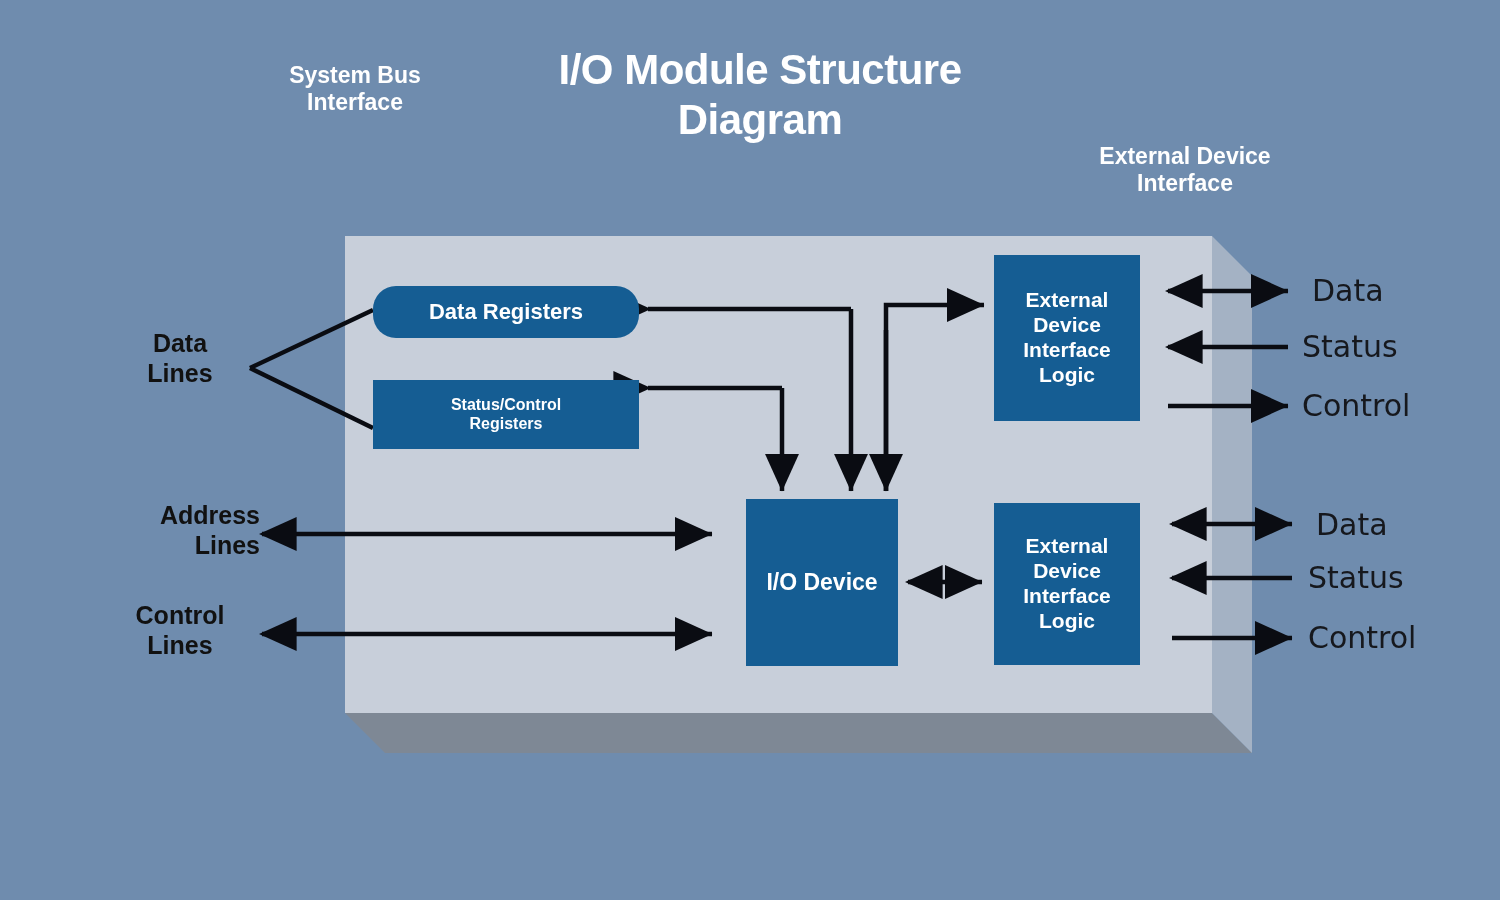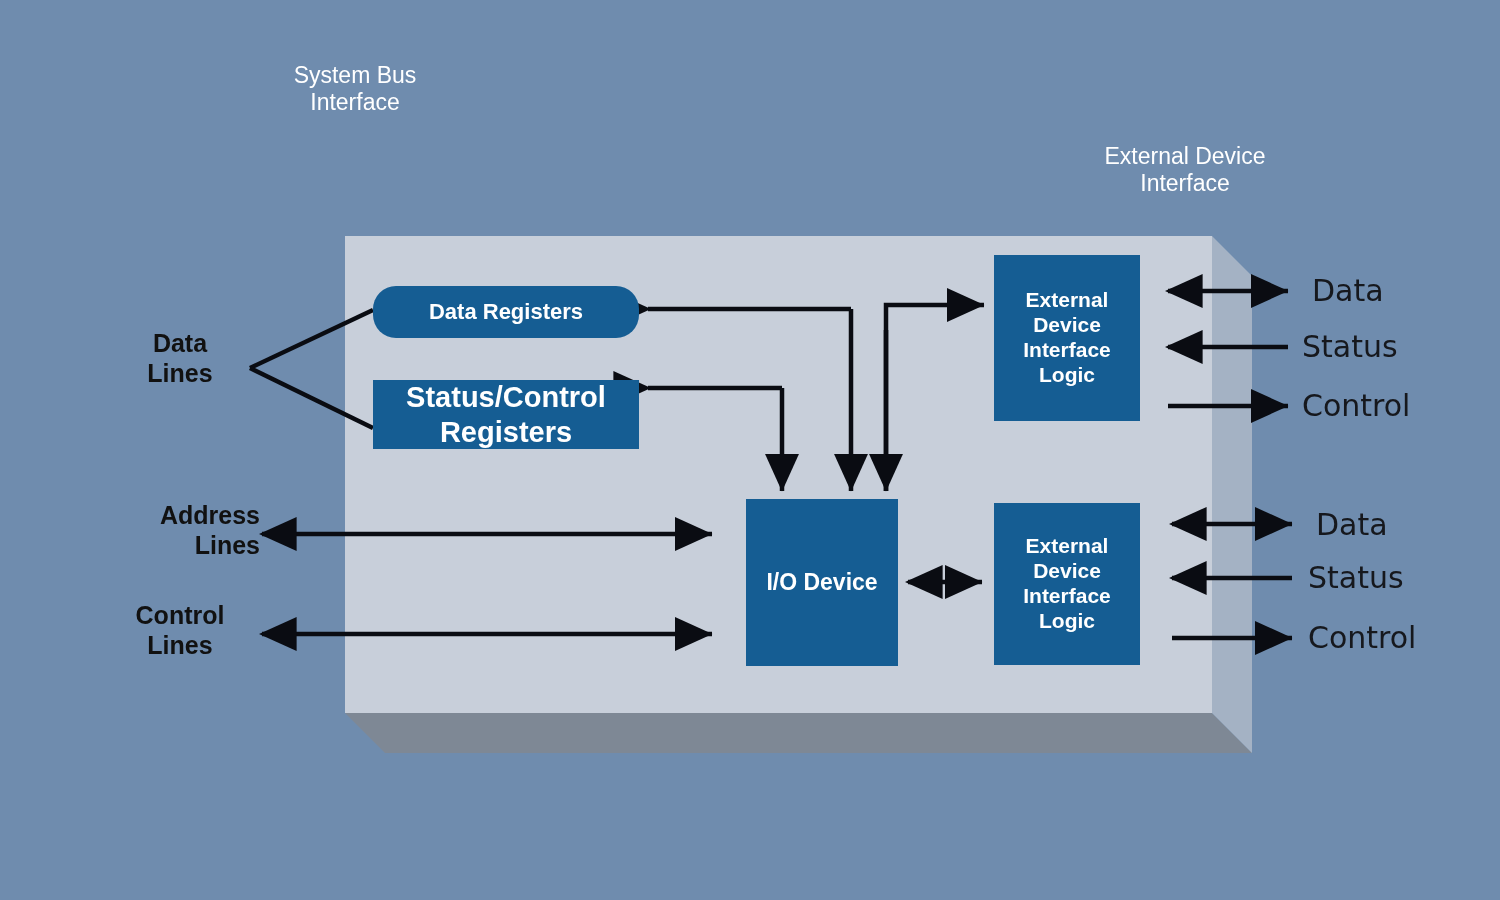--- a/index.html
+++ b/index.html
@@ -42,30 +42,30 @@
     font-size: 42px;
     font-weight: bold;
     color: #ffffff;
     letter-spacing: -0.5px;
   }
   #label-system-bus {
     left: 235px;
     top: 62px;
     width: 240px;
     font-size: 23px;
-    font-weight: normal;
+    font-weight: bold;
     color: #ffffff;
     text-align: center;
   }
   #label-ext-dev-iface {
     left: 1040px;
     top: 143px;
     width: 290px;
     font-size: 23px;
-    font-weight: normal;
+    font-weight: bold;
     color: #ffffff;
   }
   .bus-label {
     position: absolute;
     text-align: center;
     font-size: 25px;
     font-weight: bold;
     color: #111111;
     line-height: 1.2;
     white-space: pre-line;
@@ -99,21 +99,21 @@
   }
   #box-data-registers {
     left: 373px; top: 286px;
     width: 266px; height: 52px;
     font-size: 22px;
     border-radius: 23px;
   }
   #box-status-registers {
     left: 373px; top: 380px;
     width: 266px; height: 69px;
-    font-size: 29px;
+    font-size: 16px;
   }
   #box-io-logic {
     left: 746px; top: 499px;
     width: 152px; height: 167px;
     font-size: 23px;
   }
   #box-edil-top {
     left: 994px; top: 255px;
     width: 146px; height: 166px;
     font-size: 21px;
@@ -171,20 +171,22 @@
 
     <line x1="1168" y1="291" x2="1288" y2="291" stroke="#0a0c12" stroke-width="4.5" marker-start="url(#arrowL)" marker-end="url(#arrowR)"></line>
     <line x1="1168" y1="347" x2="1288" y2="347" stroke="#0a0c12" stroke-width="4.5" marker-start="url(#arrowL)"></line>
     <line x1="1168" y1="406" x2="1288" y2="406" stroke="#0a0c12" stroke-width="4.5" marker-end="url(#arrowR)"></line>
 
     <line x1="1172" y1="524" x2="1292" y2="524" stroke="#0a0c12" stroke-width="4.5" marker-start="url(#arrowL)" marker-end="url(#arrowR)"></line>
     <line x1="1172" y1="578" x2="1292" y2="578" stroke="#0a0c12" stroke-width="4.5" marker-start="url(#arrowL)"></line>
     <line x1="1172" y1="638" x2="1292" y2="638" stroke="#0a0c12" stroke-width="4.5" marker-end="url(#arrowR)"></line>
   </svg>
 
+  <div class="txt" id="title">I/O Module Structure
+Diagram</div>
 
   <div class="txt" id="label-system-bus">System Bus
 Interface</div>
 
   <div class="txt" id="label-ext-dev-iface">External Device
 Interface</div>
 
   <div class="bus-label" id="bus-data">Data
 Lines</div>
   <div class="bus-label" id="bus-address">Address

